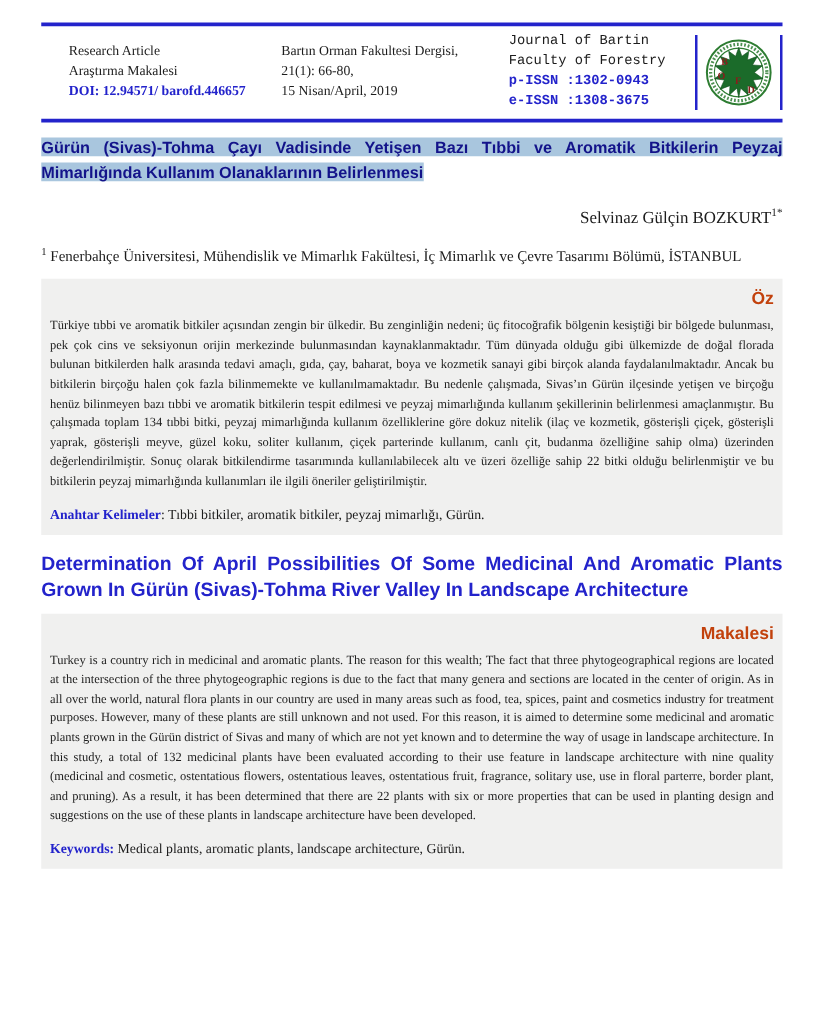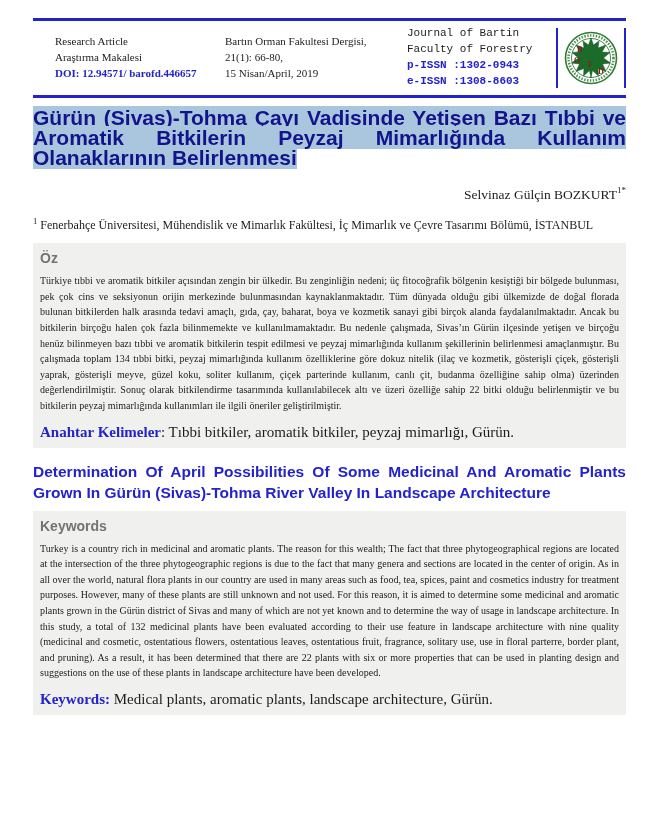--- a/index.html
+++ b/index.html
@@ -30,21 +30,21 @@
     flex: 0 0 66px;
     border-left: 2px solid #2323cb;
     border-right: 2px solid #2323cb;
     display: flex; align-items: center; justify-content: center;
     padding: 3px 0;
   }
   
   .title-tr {
     margin: 10px 0 0 0;
     font-family: "Liberation Sans", "DejaVu Sans", sans-serif;
-    font-size: 21px; font-weight: bold;
+    font-size: 13px; font-weight: bold;
     line-height: 20px;
     text-align: justify;
     color: #13138a;
   }
   .title-tr .hl { background: #a9c6de; }
   .title-en {
     margin: 13px 0 0 0;
     font-family: "Liberation Sans", "DejaVu Sans", sans-serif;
     font-size: 15.5px; font-weight: bold;
     line-height: 21px;
@@ -63,31 +63,32 @@
   
   .section {
     background: #f0f0ef;
     padding: 6px 7px 8px 7px;
   }
   .sec-oz { margin-top: 5px; }
   .sec-abs { margin-top: 8px; }
   .sec-heading {
     font-family: "Liberation Sans", "DejaVu Sans", sans-serif;
     font-size: 14px; font-weight: bold;
-    color: #737373;
+    color: #c2410c;
     line-height: 18px;
     margin: 0 0 6px 0;
+    text-align: right;
   }
   .sec-body {
     margin: 0;
     font-size: 10px;
     line-height: 15.6px;
     text-align: justify;
   }
-  .kw-line { margin: 10px 0 0 0; font-size: 15px; line-height: 16px; }
+  .kw-line { margin: 10px 0 0 0; font-size: 11px; line-height: 16px; }
   .kw-label { color: #2323cb; font-weight: bold; }
   
   .logo-svg { display: block; }
 </style>
 </head>
 <body>
 
 <div class="page">
 
   <div class="header-box">
@@ -97,21 +98,21 @@
       <div class="blue-bold">DOI: 12.94571/ barofd.446657</div>
     </div>
     <div class="header-col hc2">
       <div>Bartın Orman Fakultesi Dergisi,</div>
       <div>21(1): 66-80,</div>
       <div>15 Nisan/April, 2019</div>
     </div>
     <div class="header-col hc3">
       <div>Journal of Bartin Faculty of Forestry</div>
       <div class="blue-bold">p-ISSN :1302-0943</div>
-      <div class="blue-bold">e-ISSN :1308-8603</div>
+      <div class="blue-bold">e-ISSN :1308-3675</div>
     </div>
     <div class="logo-cell">
       <svg class="logo-svg" width="54" height="54" viewBox="0 0 54 54">
         <circle cx="27" cy="27" r="25.5" fill="none" stroke="#2e7d32" stroke-width="1.6"></circle>
         <circle cx="27" cy="27" r="22.5" fill="none" stroke="#2e7d32" stroke-width="2.6" stroke-dasharray="1.4 1.5" opacity="0.85"></circle>
         <circle cx="27" cy="27" r="19.5" fill="none" stroke="#2e7d32" stroke-width="0.9"></circle>
         <path d="M27 7 L29.5 14 L35 10 L34 17 L42 14 L38 21 L46 21.5 L39.5 27 L46.5 32 L38.5 33 L42 40.5 L34 37.5 L34.5 45 L28.5 39.5 L27 47 L25.5 39.5 L19.5 45 L20 37.5 L12 40.5 L15.5 33 L7.5 32 L14.5 27 L8 21.5 L16 21 L12 14 L20 17 L19 10 L24.5 14 Z" fill="#1b6b2a" stroke="#14521f" stroke-width="0.5"></path>
         <text x="13" y="21" font-family="Liberation Serif, DejaVu Serif, serif" font-size="8" font-weight="bold" fill="#8b1c1c">B</text>
         <text x="10" y="32" font-family="Liberation Serif, DejaVu Serif, serif" font-size="8" font-weight="bold" fill="#8b1c1c">O</text>
         <text x="24" y="36" font-family="Liberation Serif, DejaVu Serif, serif" font-size="8" font-weight="bold" fill="#8b1c1c">F</text>
@@ -128,18 +129,18 @@
 
   <div class="section sec-oz">
     <h2 class="sec-heading">Öz</h2>
     <p class="sec-body">Türkiye tıbbi ve aromatik bitkiler açısından zengin bir ülkedir. Bu zenginliğin nedeni; üç fitocoğrafik bölgenin kesiştiği bir bölgede bulunması, pek çok cins ve seksiyonun orijin merkezinde bulunmasından kaynaklanmaktadır. Tüm dünyada olduğu gibi ülkemizde de doğal florada bulunan bitkilerden halk arasında tedavi amaçlı, gıda, çay, baharat, boya ve kozmetik sanayi gibi birçok alanda faydalanılmaktadır. Ancak bu bitkilerin birçoğu halen çok fazla bilinmemekte ve kullanılmamaktadır. Bu nedenle çalışmada, Sivas’ın Gürün ilçesinde yetişen ve birçoğu henüz bilinmeyen bazı tıbbi ve aromatik bitkilerin tespit edilmesi ve peyzaj mimarlığında kullanım şekillerinin belirlenmesi amaçlanmıştır. Bu çalışmada toplam 134 tıbbi bitki, peyzaj mimarlığında kullanım özelliklerine göre dokuz nitelik (ilaç ve kozmetik, gösterişli çiçek, gösterişli yaprak, gösterişli meyve, güzel koku, soliter kullanım, çiçek parterinde kullanım, canlı çit, budanma özelliğine sahip olma) üzerinden değerlendirilmiştir. Sonuç olarak bitkilendirme tasarımında kullanılabilecek altı ve üzeri özelliğe sahip 22 bitki olduğu belirlenmiştir ve bu bitkilerin peyzaj mimarlığında kullanımları ile ilgili öneriler geliştirilmiştir.</p>
     <p class="kw-line"><span class="kw-label">Anahtar Kelimeler</span><span>: Tıbbi bitkiler, aromatik bitkiler, peyzaj mimarlığı, Gürün.</span></p>
   </div>
 
   <p class="title-en">Determination Of April Possibilities Of Some Medicinal And Aromatic Plants Grown In Gürün (Sivas)-Tohma River Valley In Landscape Architecture</p>
 
   <div class="section sec-abs">
-    <h2 class="sec-heading">Keywords</h2>
+    <h2 class="sec-heading">Makalesi</h2>
     <p class="sec-body">Turkey is a country rich in medicinal and aromatic plants. The reason for this wealth; The fact that three phytogeographical regions are located at the intersection of the three phytogeographic regions is due to the fact that many genera and sections are located in the center of origin. As in all over the world, natural flora plants in our country are used in many areas such as food, tea, spices, paint and cosmetics industry for treatment purposes. However, many of these plants are still unknown and not used. For this reason, it is aimed to determine some medicinal and aromatic plants grown in the Gürün district of Sivas and many of which are not yet known and to determine the way of usage in landscape architecture. In this study, a total of 132 medicinal plants have been evaluated according to their use feature in landscape architecture with nine quality (medicinal and cosmetic, ostentatious flowers, ostentatious leaves, ostentatious fruit, fragrance, solitary use, use in floral parterre, border plant, and pruning). As a result, it has been determined that there are 22 plants with six or more properties that can be used in planting design and suggestions on the use of these plants in landscape architecture have been developed.</p>
     <p class="kw-line"><span class="kw-label">Keywords:</span><span> Medical plants, aromatic plants, landscape architecture, Gürün.</span></p>
   </div>
 
 </div>
 
 </body></html>

